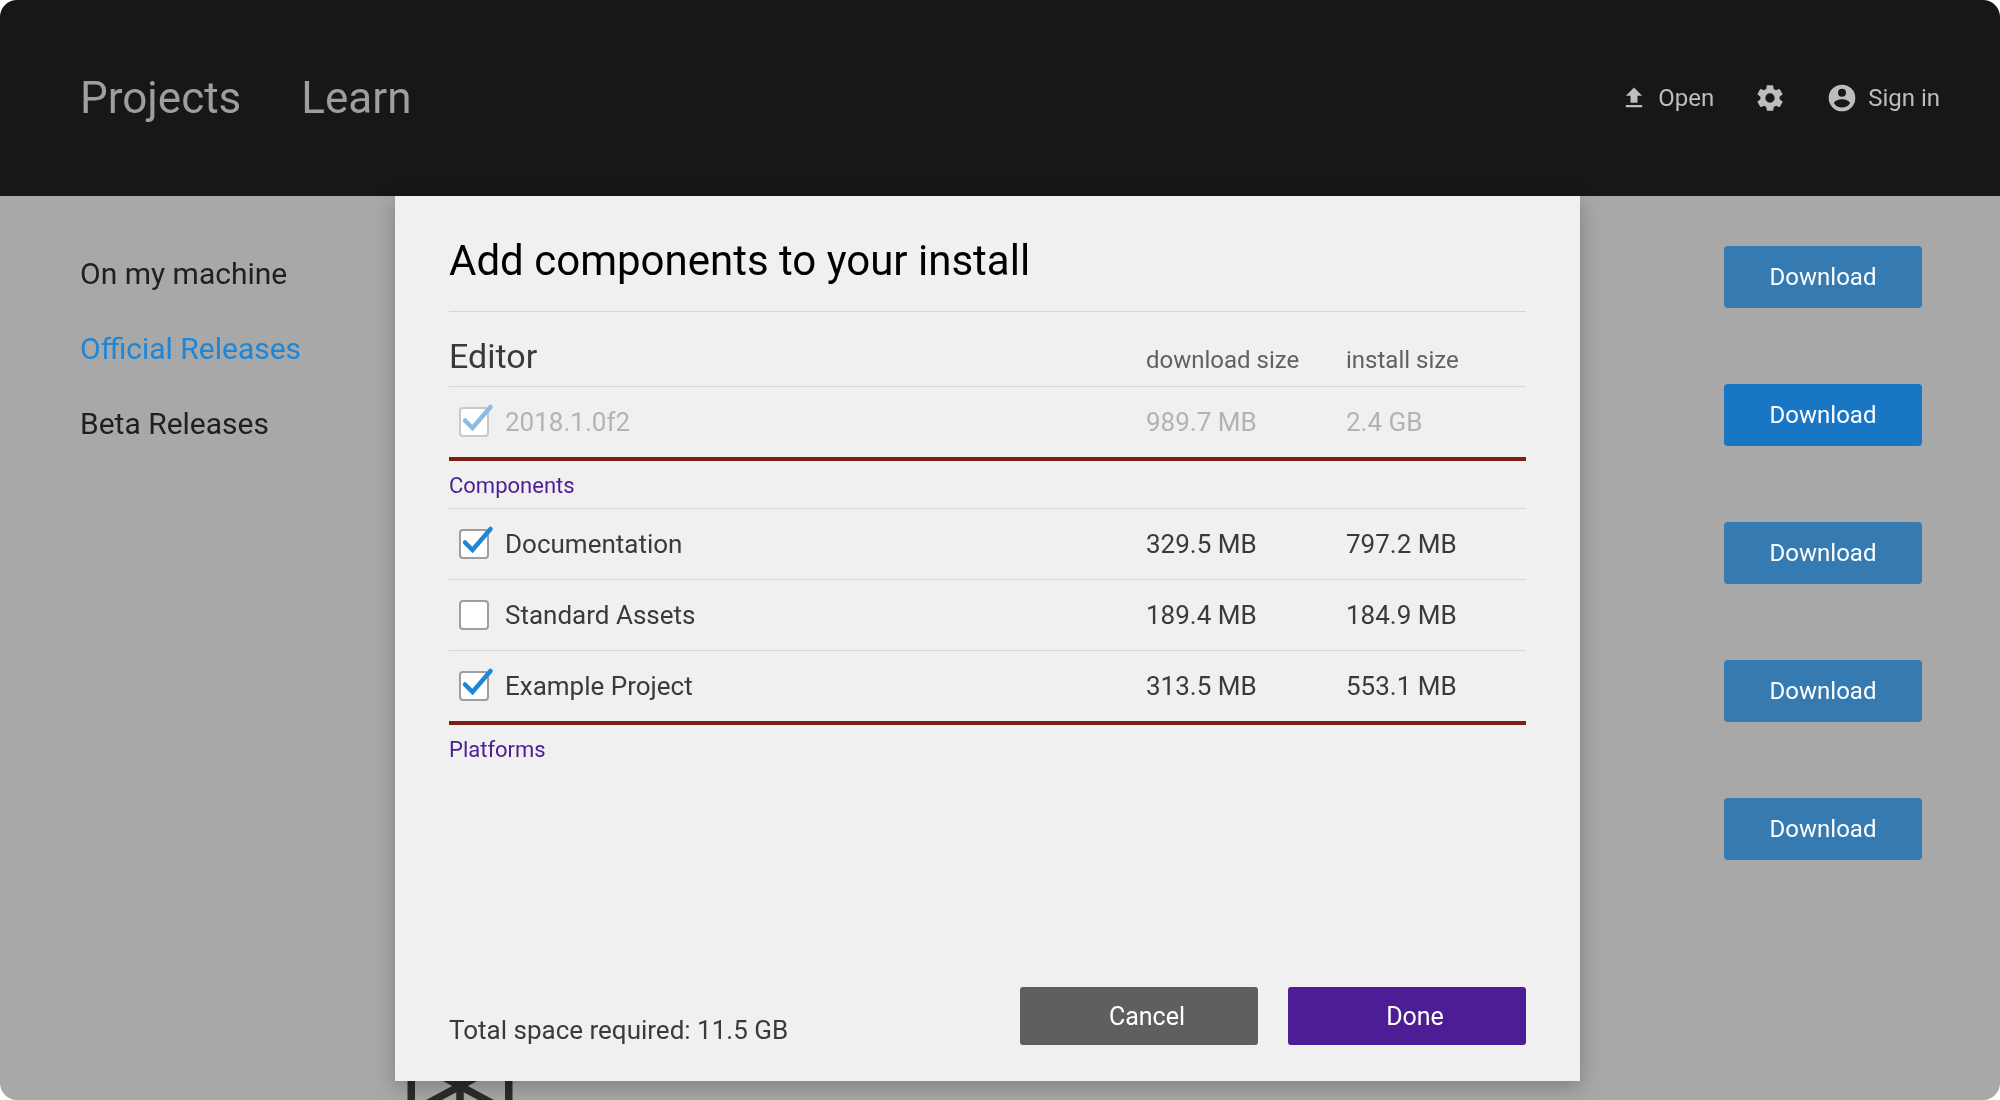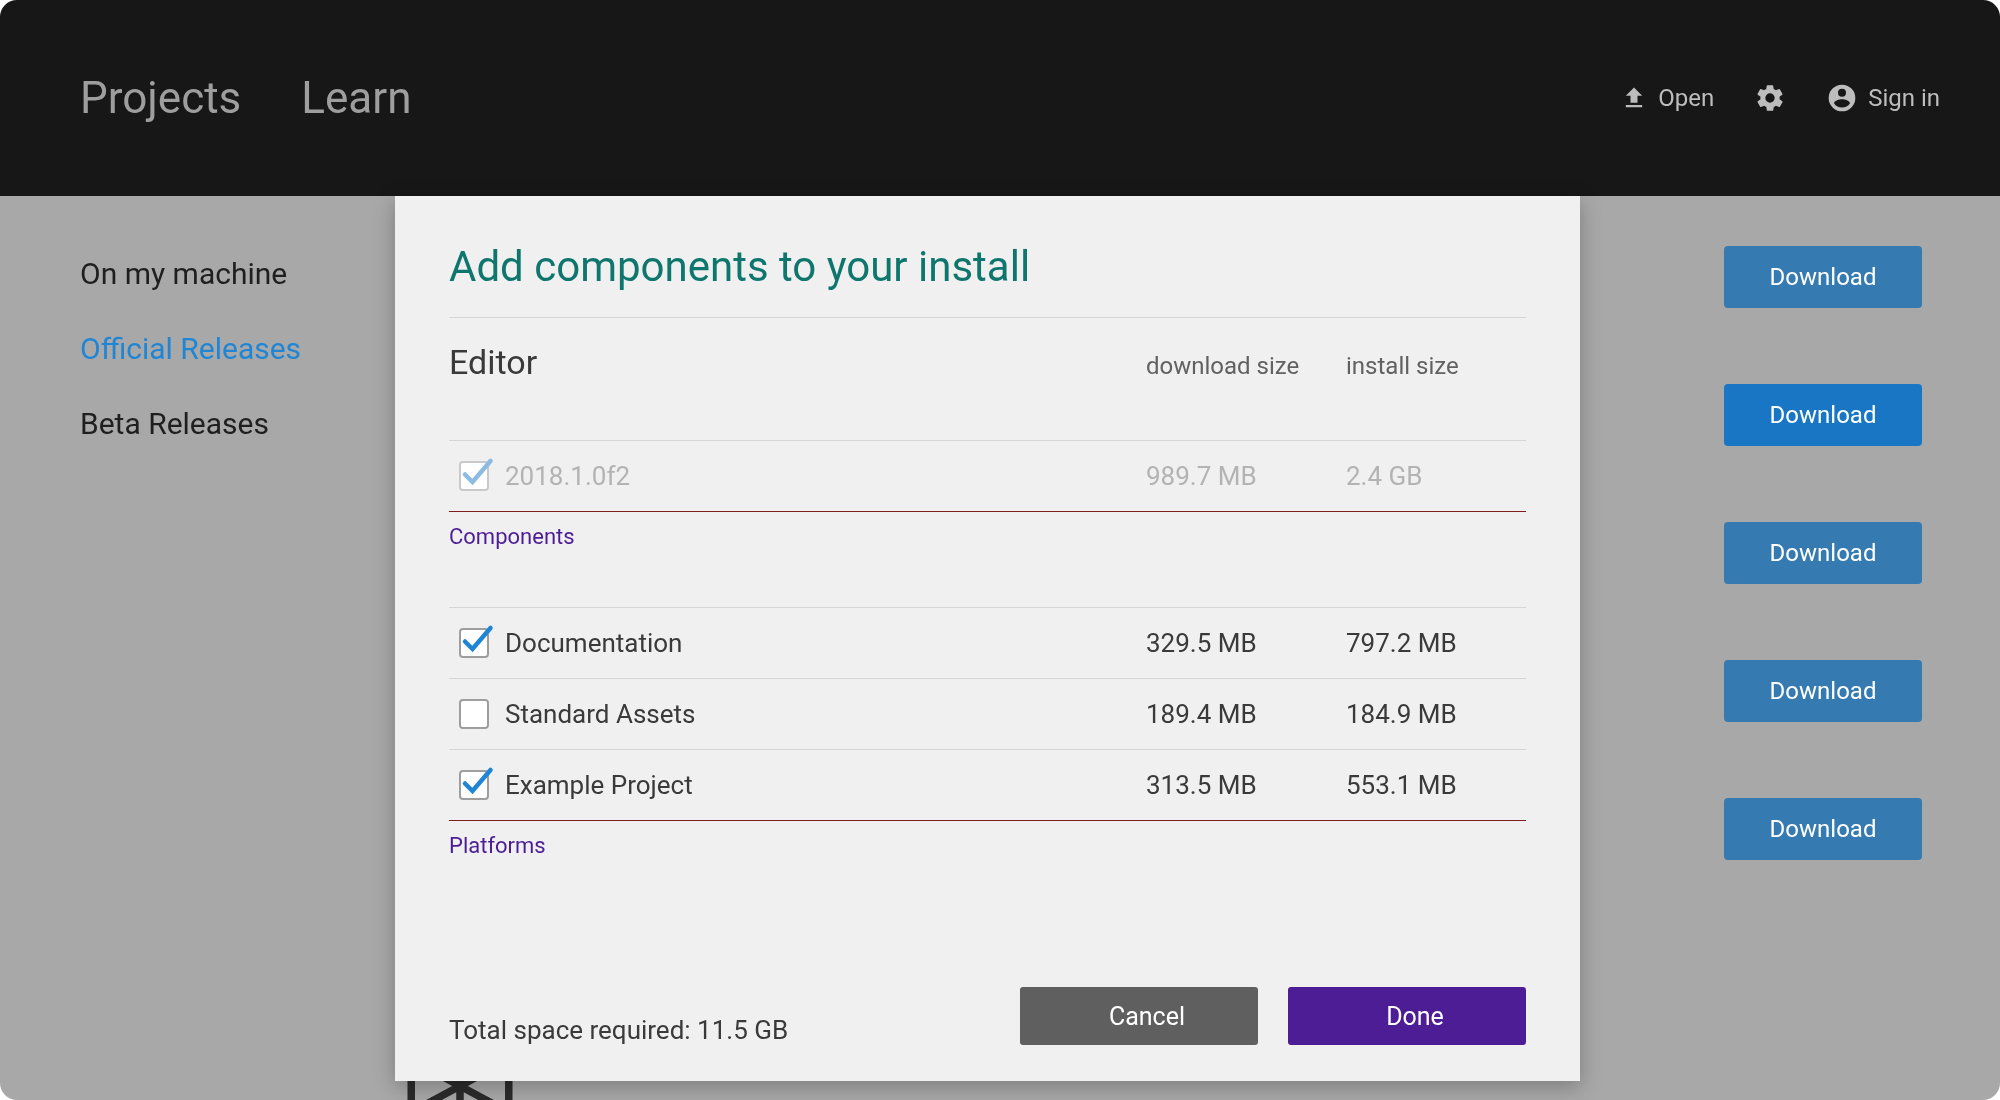--- a/index.html
+++ b/index.html
@@ -16,21 +16,21 @@
 .sidebar { position: absolute; left: 80px; top: 60px; display: flex; flex-direction: column; gap: 40px; font-size: 30px; }
 .sidebar-item { color: #1f1f1f; cursor: pointer; }
 .sidebar-item.active { color: #1f86d6; }
 .download-col { position: absolute; right: 78px; top: 50px; display: flex; flex-direction: column; gap: 76px; }
 .download-btn { width: 198px; height: 62px; background: #357ab0; color: #fff; border: none; border-radius: 4px; font-size: 24px; cursor: pointer; display: flex; align-items: center; justify-content: center; }
 .download-btn.primary { background: #1976c4; }
 .unity-logo { position: absolute; left: 400px; top: 830px; }
 .unity-logo svg { width: 120px; height: 120px; }
 .overlay { position: absolute; inset: 0; background: rgba(40,40,40,0); }
 .dialog { position: absolute; left: 395px; top: 0; width: 1185px; height: 885px; background: #f0f0f0; box-shadow: 0 6px 20px rgba(0,0,0,0.25); padding: 40px 54px 36px 54px; display: flex; flex-direction: column; }
-.dialog-title { font-size: 42px; color: #0f766e; font-weight: 400; margin-bottom: 26px; margin-top: 6px; }
+.dialog-title { font-size: 42px; color: #000000; font-weight: 400; margin-bottom: 26px; }
 .hr { border: none; border-top: 1px solid #d6d6d6; }
 .section-head { display: flex; align-items: baseline; margin-top: 24px; margin-bottom: 10px; }
 .section-head .h { font-size: 34px; color: #3a3a3a; flex: 1; }
 .section-head .col { width: 200px; text-align: left; font-size: 24px; color: #616161; }
 .section-head .col2 { width: 180px; }
 .comp-row { display: flex; align-items: center; padding: 20px 0; border-bottom: 1px solid #d6d6d6; font-size: 26px; color: #3a3a3a; }
 .comp-row:last-child { border-bottom: none; }
 .comp-row.locked { color: #b3b3b3; }
 .chk { width: 30px; height: 30px; border: 2px solid #9e9e9e; border-radius: 4px; margin: 0 16px 0 10px; position: relative; cursor: pointer; background: #fff; flex-shrink: 0; }
 .chk.locked { border-color: #c9c9c9; cursor: default; }
@@ -40,21 +40,21 @@
 .comp-in { width: 180px; color: #3a3a3a; }
 .comp-row.locked .comp-dl, .comp-row.locked .comp-in { color: #b3b3b3; }
 .section-title { font-size: 22px; color: #4c1d95; margin-top: 12px; margin-bottom: 10px; }
 .footer { margin-top: auto; display: flex; align-items: flex-end; }
 .footer-info { font-size: 26px; color: #3a3a3a; display: flex; flex-direction: column; gap: 24px; }
 .footer-spacer { flex: 1; }
 .footer-btns { display: flex; gap: 30px; }
 .btn { width: 238px; height: 58px; border: none; border-radius: 3px; font-size: 25px; cursor: pointer; color: #fff; padding-left: 16px; }
 .btn-cancel { background: #5f5f5f; }
 .btn-done { background: #4c1d95; }
-.comp-list { border-top: 1px solid #d6d6d6; border-bottom: 1px solid #7f1d1d; margin-top: 48px; }
+.comp-list { border-top: 1px solid #d6d6d6; border-bottom: 4px solid #7f1d1d; }
 </style>
 </head>
 <body>
 
 <div class="app">
   <div class="topbar">
     <div class="topbar-tabs">
       <div class="topbar-tab">Projects</div>
       <div class="topbar-tab">Learn</div>
     </div>

